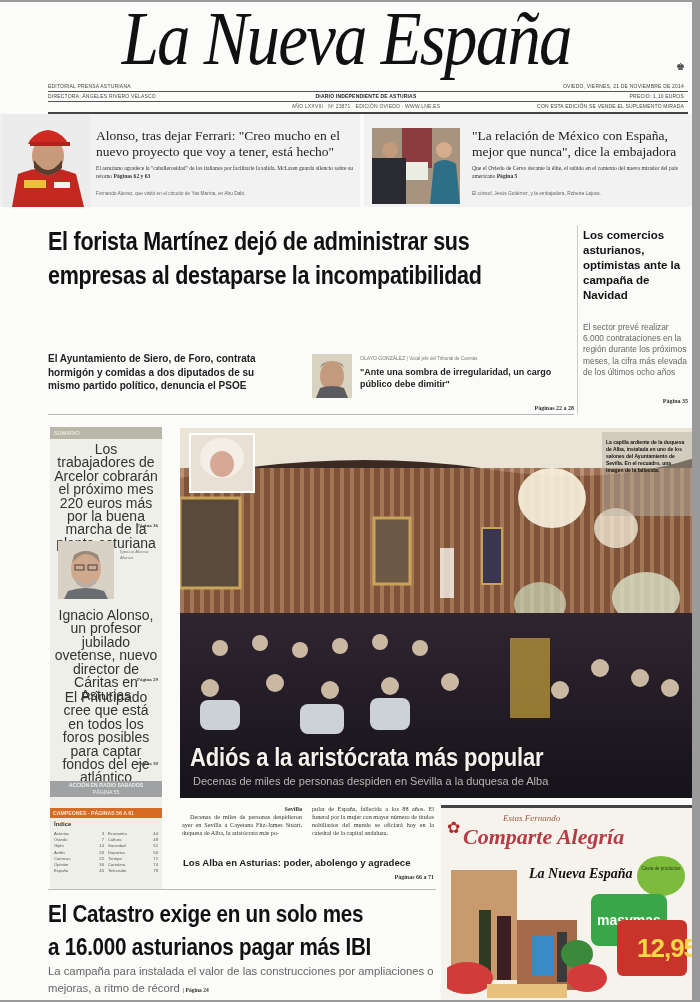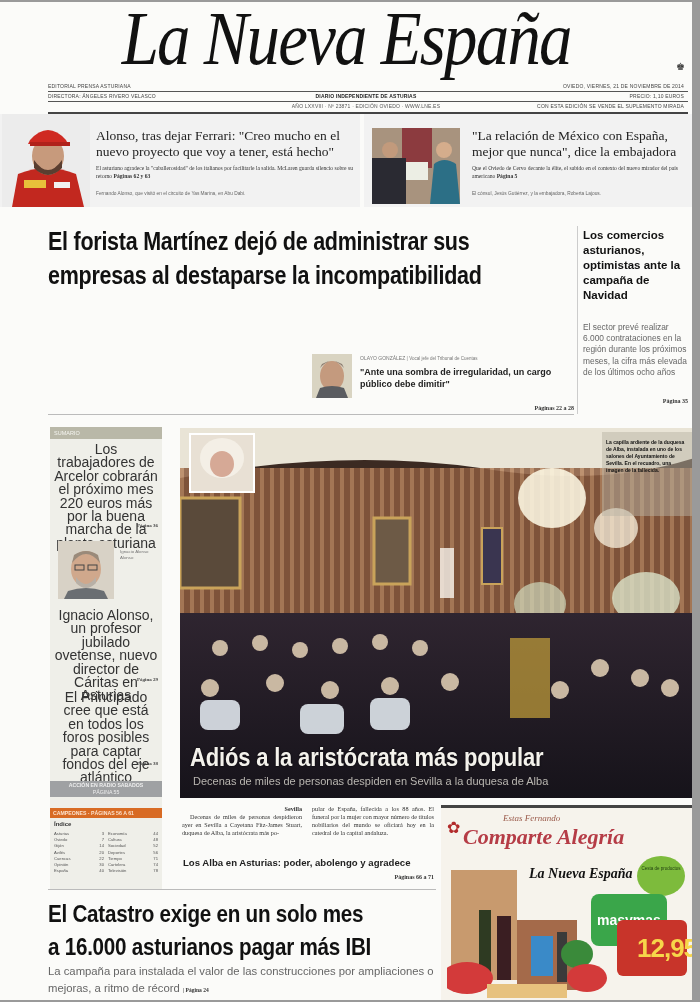--- a/index.html
+++ b/index.html
@@ -132,20 +132,21 @@
       <span>Que el Oviedo de Cervo decante la élite, el sabido en el contexto del nuevo mirador del país americano</span>
       <b>Página 5</b>
     </div>
     <div class="abs t-caption" style="left:108px;top:76px;width:215px;">El cónsul, Jesús Gutiérrez, y la embajadora, Roberta Lajous.</div>
   </div>
 
   <div class="abs lead-head">
     <div>El forista Martínez dejó de administrar sus</div>
     <div>empresas al destaparse la incompatibilidad</div>
   </div>
+  <div class="abs lead-side">El Ayuntamiento de Siero, de Foro, contrata hormigón y comidas a dos diputados de su mismo partido político, denuncia el PSOE</div>
 
   <div class="abs photo" style="left:312px;top:352px;width:40px;height:44px;">
     <svg width="40" height="44" viewBox="0 0 40 44">
       <rect width="40" height="44" fill="#d9d4c2"></rect>
       <ellipse cx="20" cy="22" rx="12" ry="15" fill="#c49a7e"></ellipse>
       <path d="M8 14 Q20 0 32 14 L30 10 Q20 4 10 10 Z" fill="#8a7a6e"></path>
       <path d="M4 44 L8 34 Q20 30 32 34 L36 44 Z" fill="#5a5c60"></path>
     </svg>
   </div>
   <div class="abs" style="left:360px;top:352px;width:214px;">

